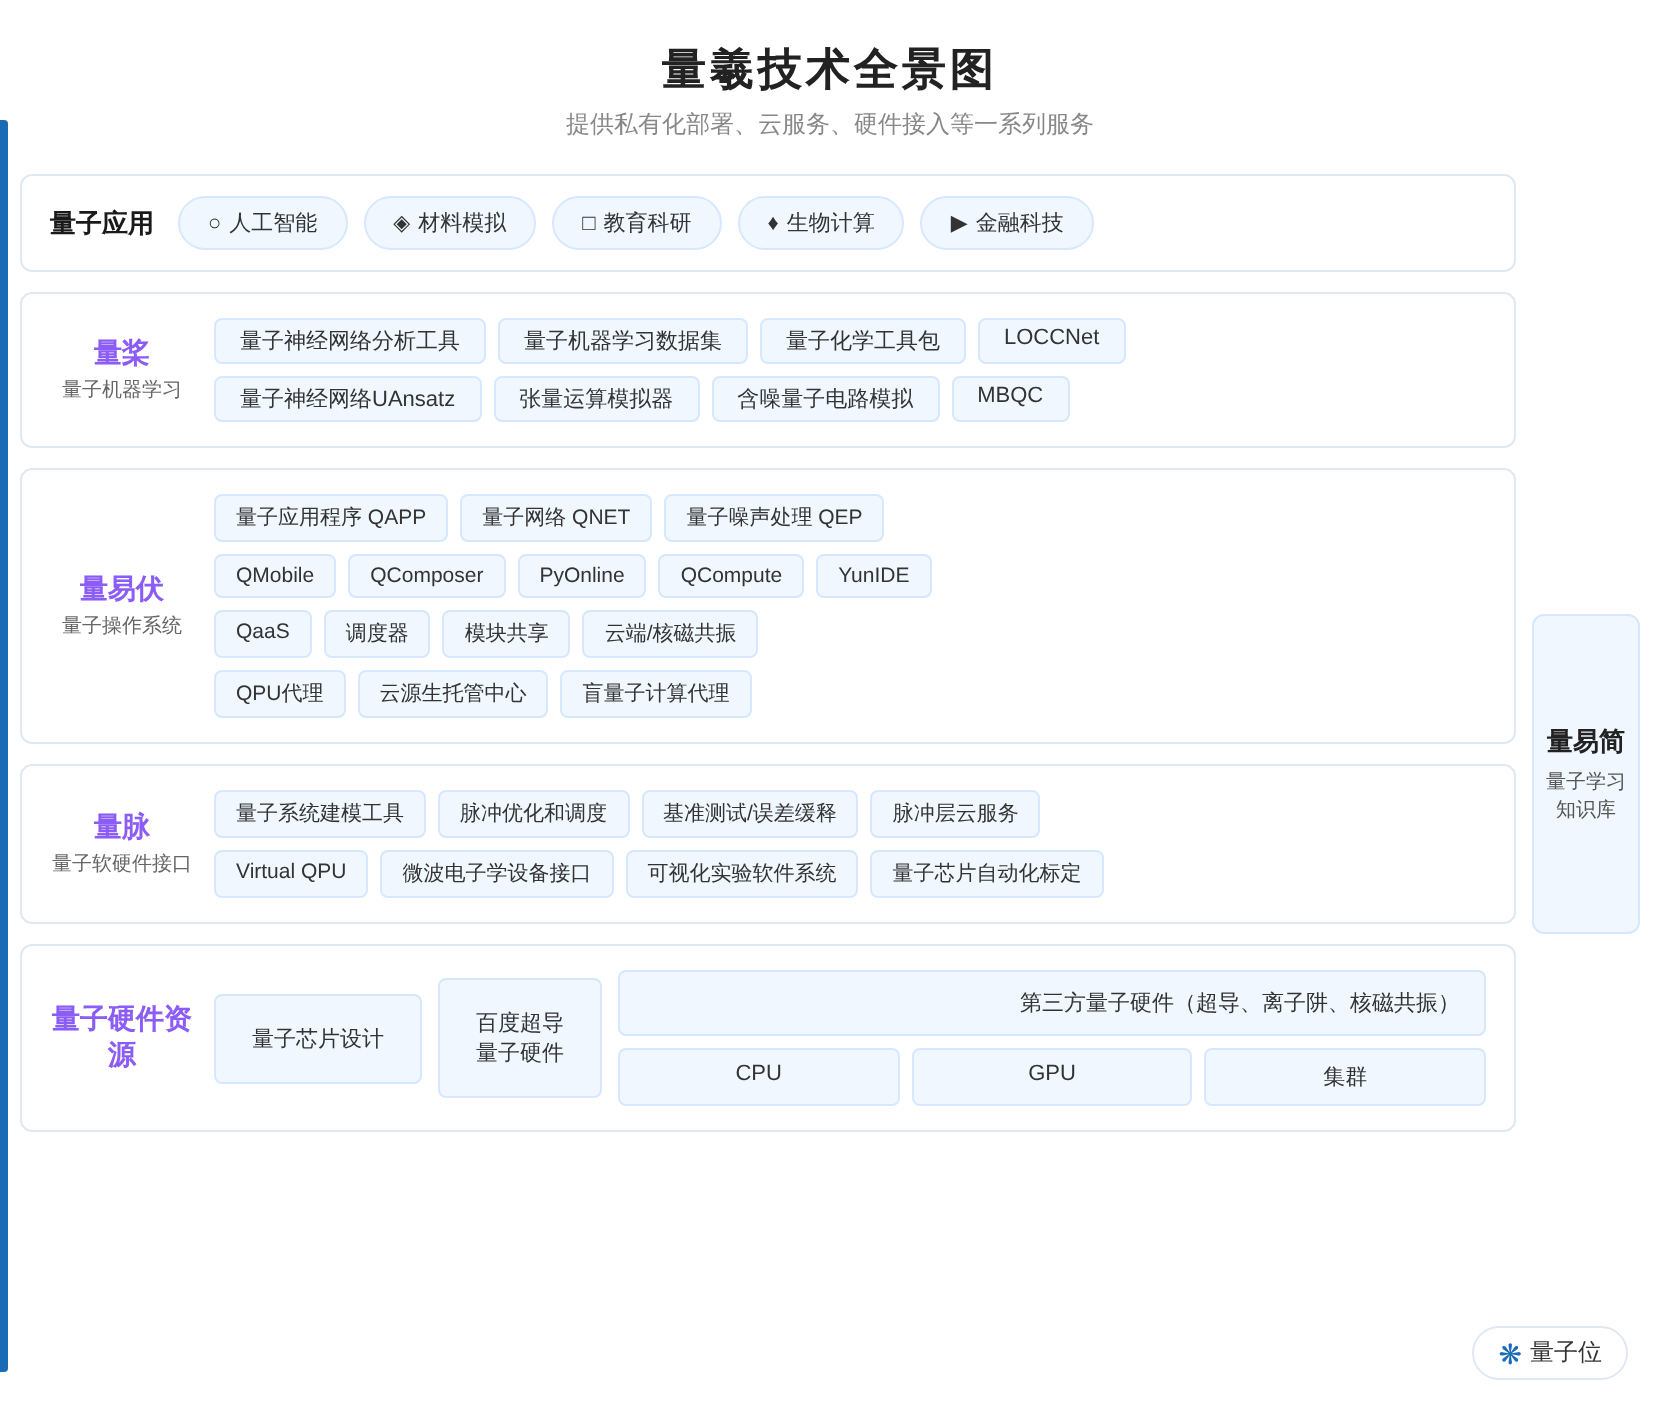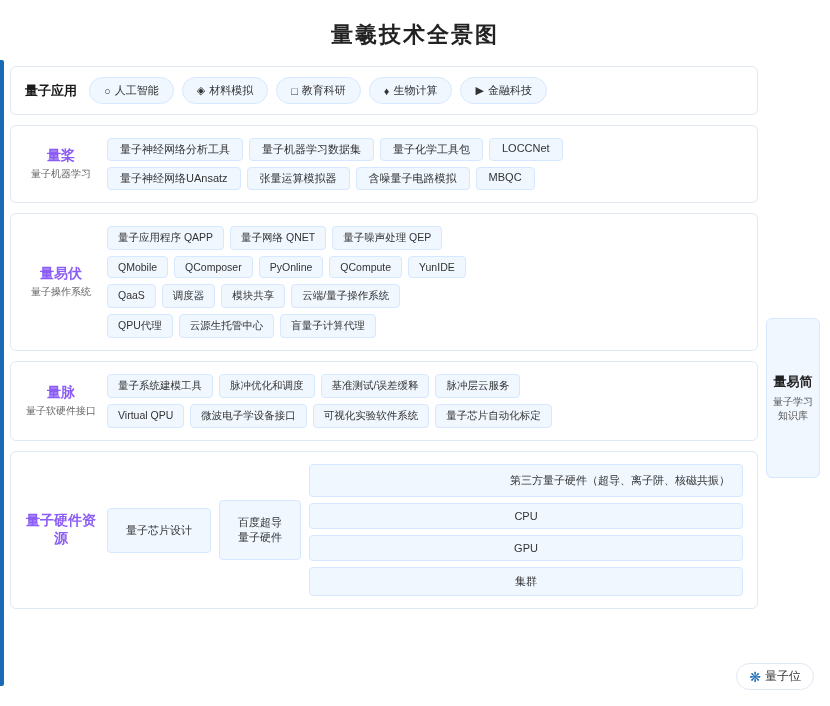--- a/index.html
+++ b/index.html
@@ -207,21 +207,21 @@
       background: #f0f7ff;
       border: 1px solid #d6e8ff;
       border-radius: 4px;
       padding: 8px 12px;
       font-size: 11px;
       color: #333;
       text-align: right;
     }
     .hw-sub-row {
       display: flex;
-      flex-direction: column;
+      flex-direction: row;
       gap: 6px;
     }
     .hw-sub-chip {
       background: #f0f7ff;
       border: 1px solid #d6e8ff;
       border-radius: 4px;
       padding: 6px 14px;
       font-size: 11px;
       color: #333;
       text-align: center;
@@ -260,20 +260,21 @@
     }
   </style>
 </head>
 <body>
 
 <div class="page-container">
   <div class="page-blue-border"></div>
 
   <div class="page-header">
     <div class="page-title">量羲技术全景图</div>
+    <div class="page-subtitle">提供私有化部署、云服务、硬件接入等一系列服务</div>
   </div>
 
   <div class="main-layout">
     <div class="left-content">
 
       <div class="apps-section">
         <div class="apps-label">量子应用</div>
         <div class="app-tab">
           <span class="app-tab-icon">○</span>
           <span>人工智能</span>
@@ -332,21 +333,21 @@
             <div class="chip chip-sm">QMobile</div>
             <div class="chip chip-sm">QComposer</div>
             <div class="chip chip-sm">PyOnline</div>
             <div class="chip chip-sm">QCompute</div>
             <div class="chip chip-sm">YunIDE</div>
           </div>
           <div class="chip-row">
             <div class="chip chip-sm">QaaS</div>
             <div class="chip chip-sm">调度器</div>
             <div class="chip chip-sm">模块共享</div>
-            <div class="chip chip-sm">云端/量子操作系统</div>
+            <div class="chip chip-sm">云端/核磁共振</div>
           </div>
           <div class="chip-row">
             <div class="chip chip-sm">QPU代理</div>
             <div class="chip chip-sm">云源生托管中心</div>
             <div class="chip chip-sm">盲量子计算代理</div>
           </div>
         </div>
       </div>
 
       <div class="section">

